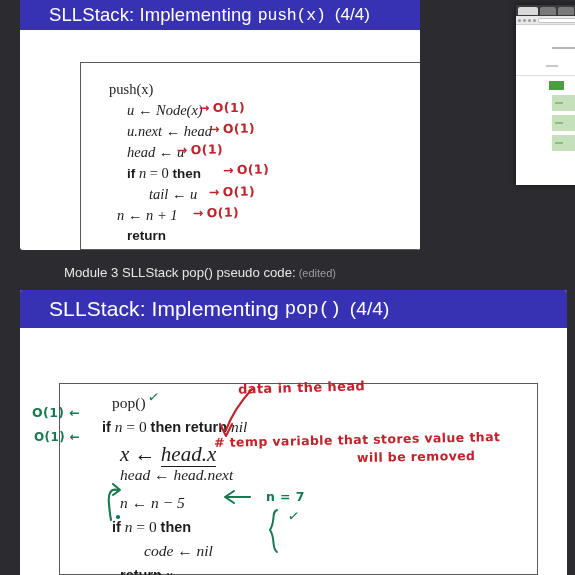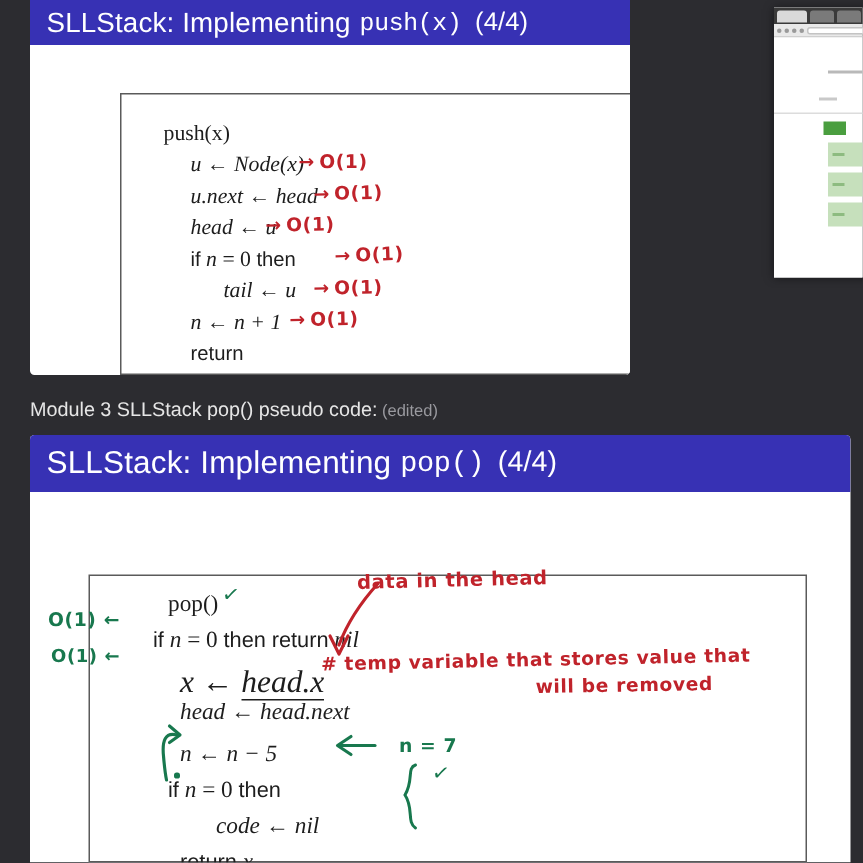--- a/index.html
+++ b/index.html
@@ -11,21 +11,21 @@
   }
   #root { position: relative; width: 575px; height: 575px; background: #2c2c30; }
 
   
   .slide { position: absolute; background: #ffffff; overflow: hidden; }
   .slide-head {
     background: #3731b4;
     color: #ffffff;
     display: flex;
     align-items: center;
-    padding-left: 11px;
+    padding-left: 29px;
     letter-spacing: .1px;
   }
   .slide-head .t-main { font-size: 18.5px; font-weight: 400; }
   .slide-head .t-mono {
     font-family: "Liberation Mono", "DejaVu Sans Mono", monospace;
     font-size: 16.5px;
     margin-left: 6px;
     letter-spacing: -.2px;
   }
   .slide-head .t-frac { font-size: 17px; font-weight: 500; margin-left: 9px; }
@@ -35,41 +35,42 @@
     border: 1px solid #5a5a5a;
     background: #fff;
   }
   .code {
     position: absolute;
     font-family: "Liberation Serif", "DejaVu Serif", serif;
     color: #1d1d1d;
     white-space: nowrap;
   }
   .ln { position: absolute; white-space: nowrap; font-size: 14.5px; }
-  .kw { font-family: "Liberation Sans", sans-serif; font-weight: normal; font-size: 13.5px; }
+  .kw { font-family: "Liberation Sans", sans-serif; font-weight: bold; font-size: 13.5px; }
   .it { font-style: italic; }
 
   
   .hw {
     position: absolute;
     font-family: "DejaVu Sans", sans-serif;
     white-space: nowrap;
     font-weight: 600;
     letter-spacing: .4px;
   }
   .hw-red { color: #c0232b; }
   .hw-green { color: #18784e; }
   .hw svg { display: block; overflow: visible; }
 
   
   .caption {
     position: absolute;
     color: #e6e6e6;
     font-size: 13.2px;
     white-space: nowrap;
+    margin-left: 44px;
   }
   .caption .edited { color: #9a9a9f; font-size: 11px; margin-left: 3px; }
 
   
   .thumb {
     position: absolute;
     background: #ffffff;
     box-shadow: 0 0 6px rgba(0,0,0,.55);
     overflow: hidden;
   }
@@ -108,21 +109,21 @@
 
       <div class="code" style="left:28px; top:18px;">
         <div class="ln" style="left:0px; top:0px;">push(x)</div>
         <div class="ln it" style="left:18px; top:21px;">u ← Node(x)</div>
         <div class="ln it" style="left:18px; top:42px;text-align:center;">u.next ← head</div>
         <div class="ln it" style="left:18px; top:63px;">head ← u</div>
         <div class="ln" style="left:18px; top:84px;">
           <span class="kw">if</span> <span class="it">n</span> = 0 <span class="kw">then</span>
         </div>
         <div class="ln it" style="left:40px; top:105px;">tail ← u</div>
-        <div class="ln it" style="left:18px; top:126px;">n ← n + 1</div>
+        <div class="ln it" style="left:8px; top:126px;">n ← n + 1</div>
         <div class="ln kw" style="left:18px; top:147px;">return</div>
       </div>
 
       <div class="hw hw-red" style="left:118px; top:37px; font-size:12.5px;">→ O(1)</div>
       <div class="hw hw-red" style="left:128px; top:58px; font-size:12.5px; transform:rotate(-1.5deg);">→ O(1)</div>
       <div class="hw hw-red" style="left:96px; top:79px; font-size:12.5px; transform:rotate(-1deg);">→ O(1)</div>
       <div class="hw hw-red" style="left:142px; top:99px; font-size:12.5px; transform:rotate(-2deg);">→ O(1)</div>
       <div class="hw hw-red" style="left:128px; top:121px; font-size:12.5px; transform:rotate(-1deg);">→ O(1)</div>
       <div class="hw hw-red" style="left:112px; top:142px; font-size:12.5px; transform:rotate(-1deg);">→ O(1)</div>
     </div>

